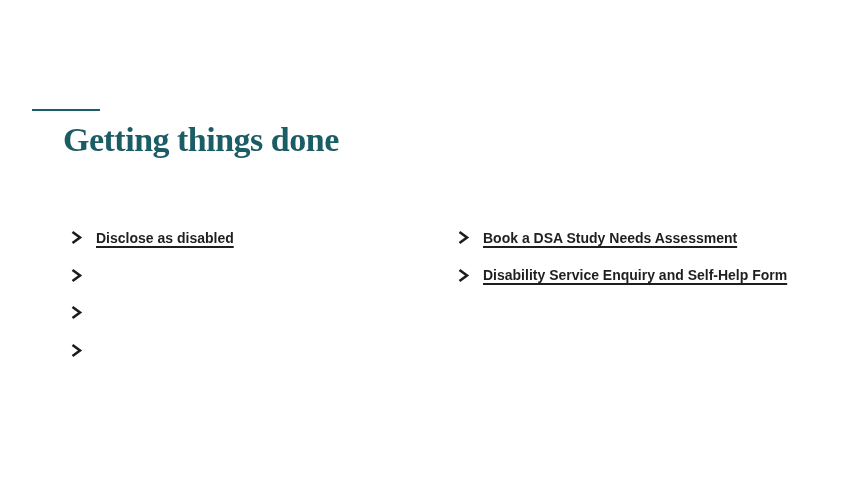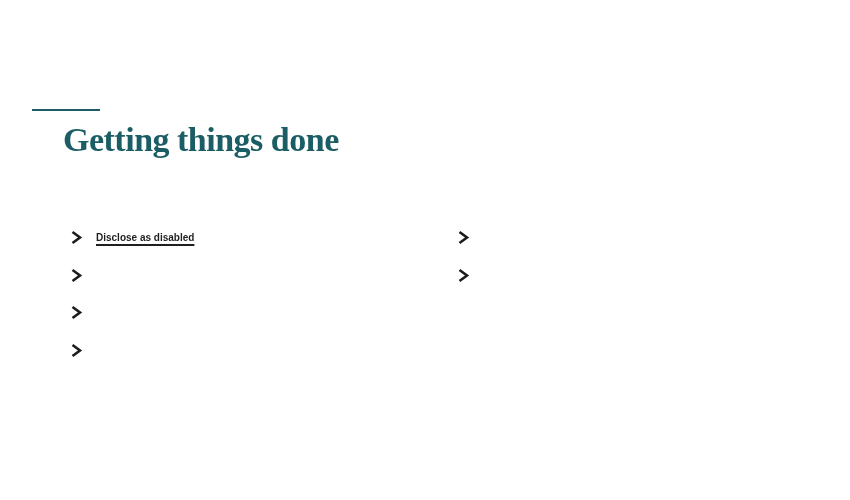--- a/index.html
+++ b/index.html
@@ -47,21 +47,21 @@
     cursor: pointer;
   }
   .chevron {
     flex: 0 0 auto;
     width: 13px;
     height: 15px;
     margin-right: 13px;
     display: block;
   }
   .link-label {
-    font-size: 10px;
+    font-size: 14px;
     font-weight: 700;
     color: #1f1f1f;
     text-decoration: underline;
     text-decoration-thickness: 1.5px;
     text-underline-offset: 3px;
     white-space: nowrap;
   }
 </style>
 </head>
 <body>
@@ -98,22 +98,24 @@
     <a class="link-row">
       <svg class="chevron" viewBox="0 0 13 15">
         <path d="M2.5 2 L10 7.5 L2.5 13" fill="none" stroke="#1c1c1c" stroke-width="2.6" stroke-linejoin="miter"></path>
       </svg>
     </a>
 
     <a class="link-row">
       <svg class="chevron" viewBox="0 0 13 15">
         <path d="M2.5 2 L10 7.5 L2.5 13" fill="none" stroke="#1c1c1c" stroke-width="2.6" stroke-linejoin="miter"></path>
       </svg>
+      <span class="link-label">Book a DSA Study Needs Assessment</span>
     </a>
 
     <a class="link-row">
       <svg class="chevron" viewBox="0 0 13 15">
         <path d="M2.5 2 L10 7.5 L2.5 13" fill="none" stroke="#1c1c1c" stroke-width="2.6" stroke-linejoin="miter"></path>
       </svg>
+      <span class="link-label">Disability Service Enquiry and Self-Help Form</span>
     </a>
 
   </div>
 </div>
 
 </body></html>

